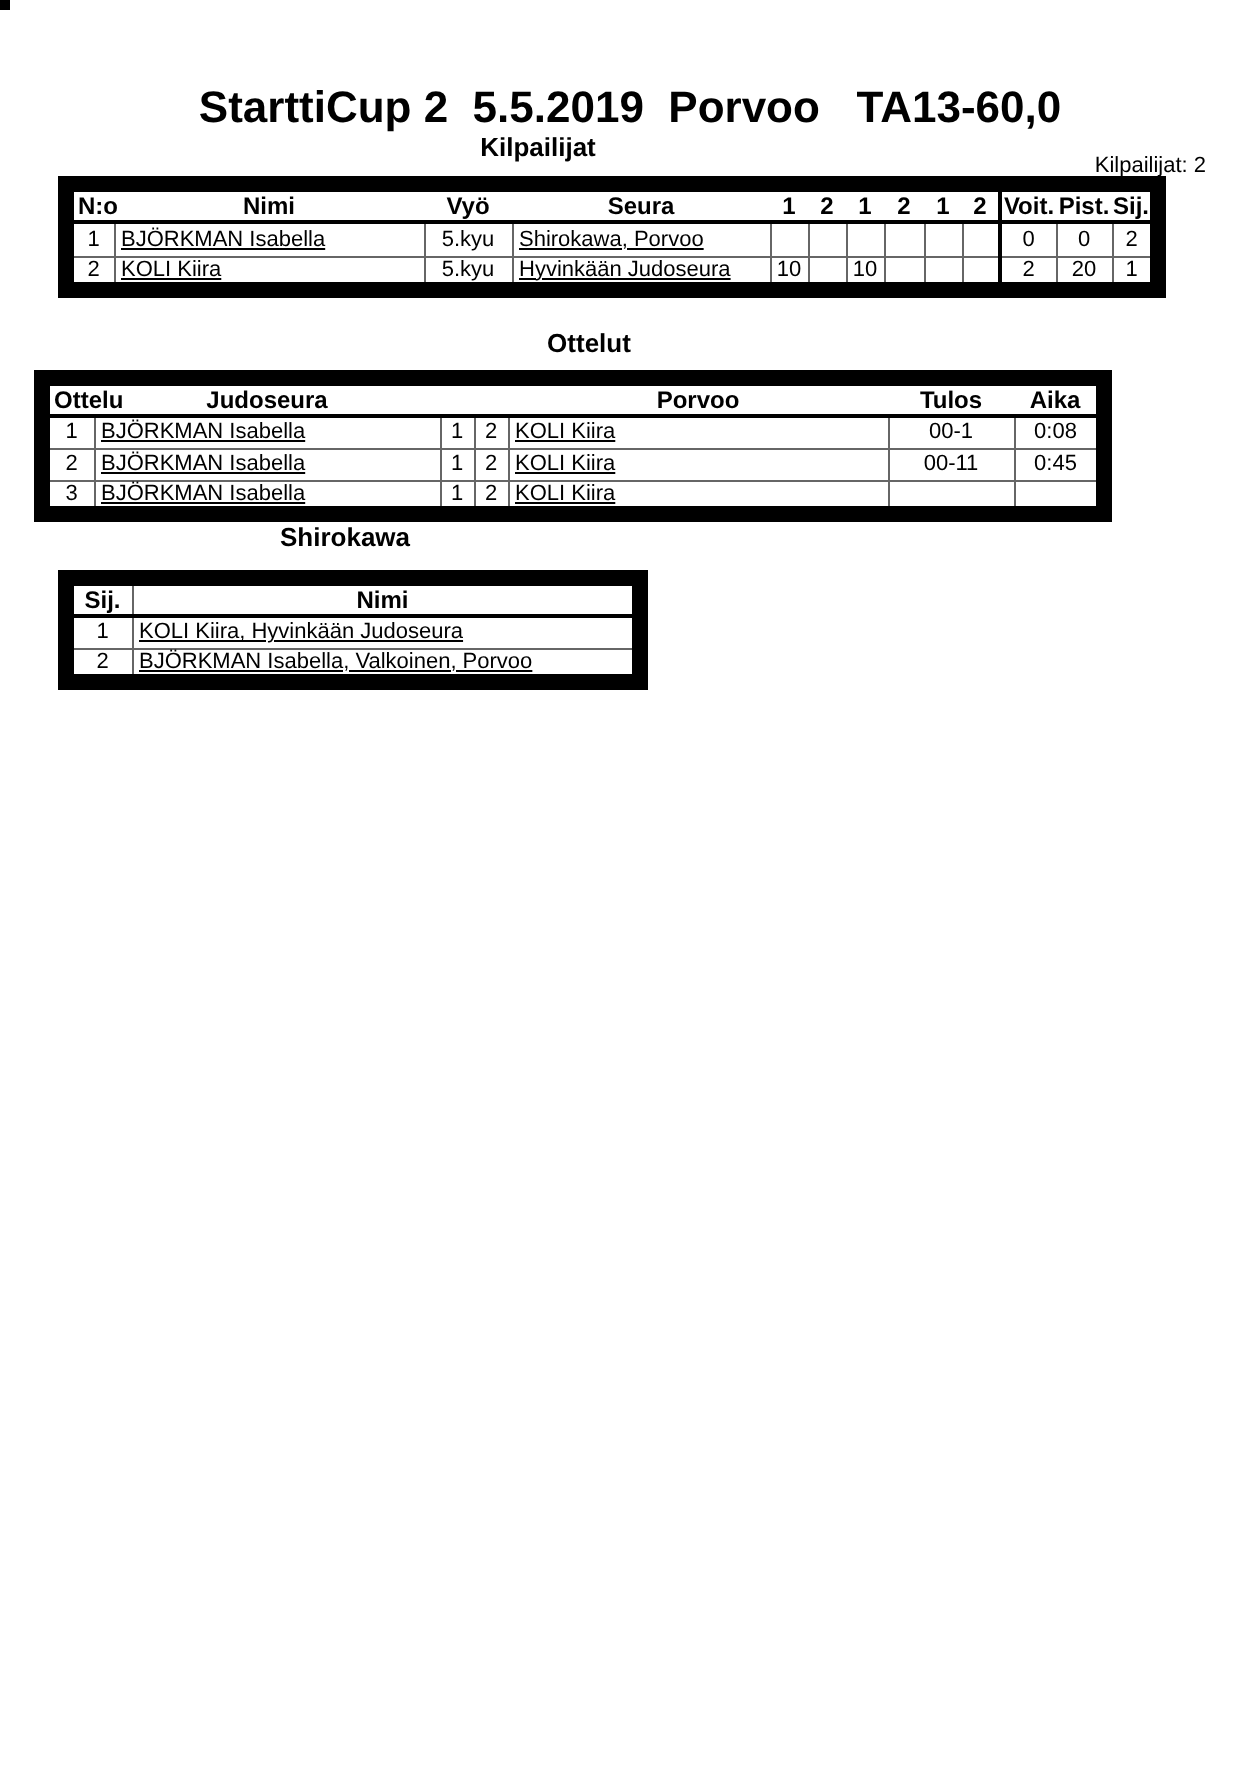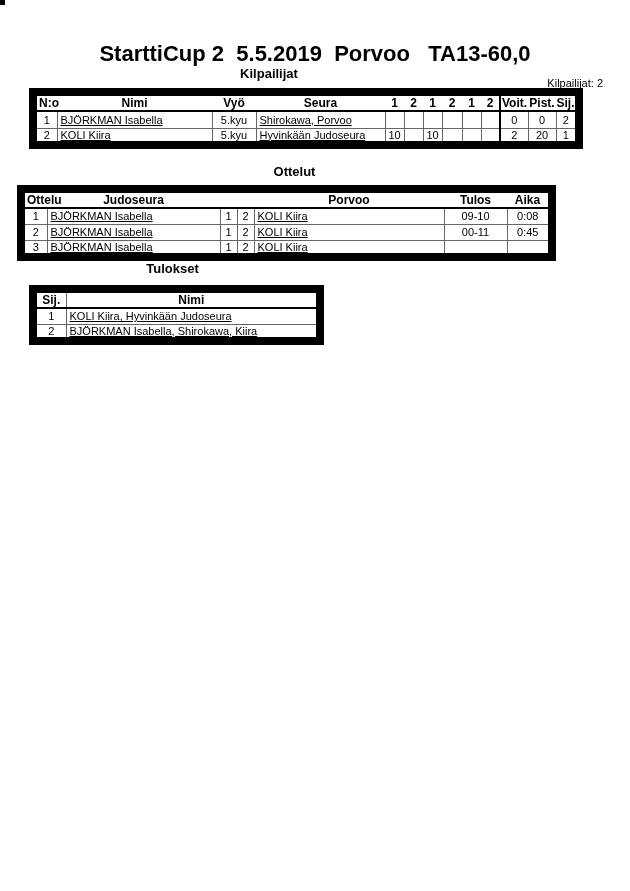--- a/index.html
+++ b/index.html
@@ -178,21 +178,21 @@
       <th>Aika</th>
     </tr>
   </thead>
   <tbody>
     <tr>
       <td>1</td>
       <td class="name">BJÖRKMAN Isabella</td>
       <td>1</td>
       <td>2</td>
       <td class="name">KOLI Kiira</td>
-      <td>09-10</td>
+      <td>00-1</td>
       <td>0:08</td>
     </tr>
     <tr>
       <td>2</td>
       <td class="name">BJÖRKMAN Isabella</td>
       <td>1</td>
       <td>2</td>
       <td class="name">KOLI Kiira</td>
       <td>00-11</td>
       <td>0:45</td>
@@ -202,36 +202,36 @@
       <td class="name">BJÖRKMAN Isabella</td>
       <td>1</td>
       <td>2</td>
       <td class="name">KOLI Kiira</td>
       <td></td>
       <td></td>
     </tr>
   </tbody>
 </table>
 
-<div class="abs section-heading heading-tulokset">Tulokset</div>
+<div class="abs section-heading heading-tulokset">Shirokawa</div>
 
 <table id="table-tulokset" class="abs">
   <colgroup>
     <col style="width:33px">
       <col style="width:254px">
   </colgroup>
   <thead>
     <tr>
       <th class="sep-r">Sij.</th>
       <th>Nimi</th>
     </tr>
   </thead>
   <tbody>
     <tr>
       <td>1</td>
       <td class="name">KOLI Kiira, Hyvinkään Judoseura</td>
     </tr>
     <tr>
       <td>2</td>
-      <td class="name">BJÖRKMAN Isabella, Shirokawa, Kiira</td>
+      <td class="name">BJÖRKMAN Isabella, Valkoinen, Porvoo</td>
     </tr>
   </tbody>
 </table>
 
 </body></html>

